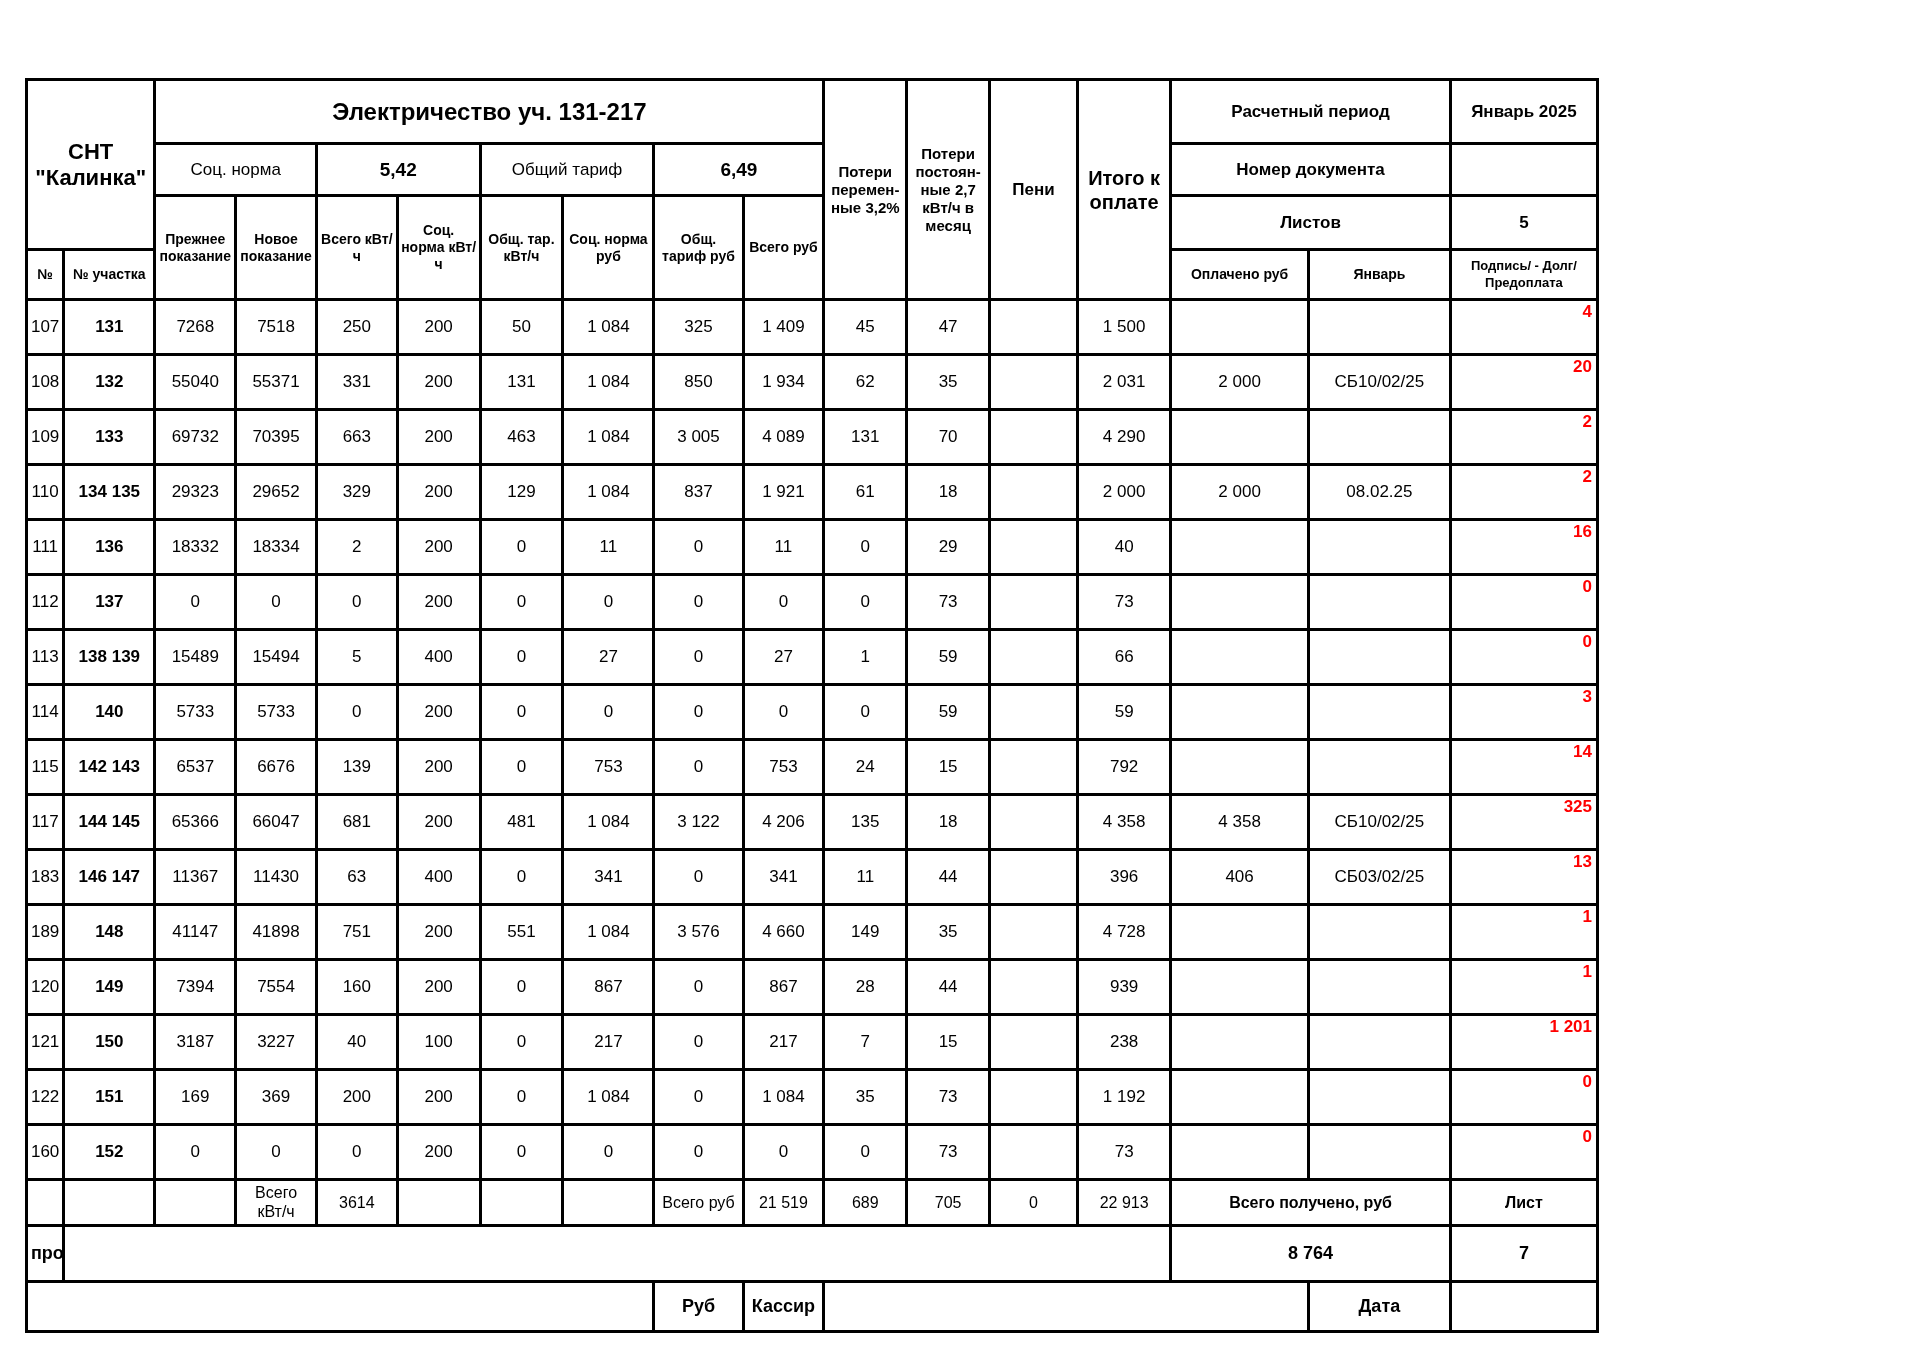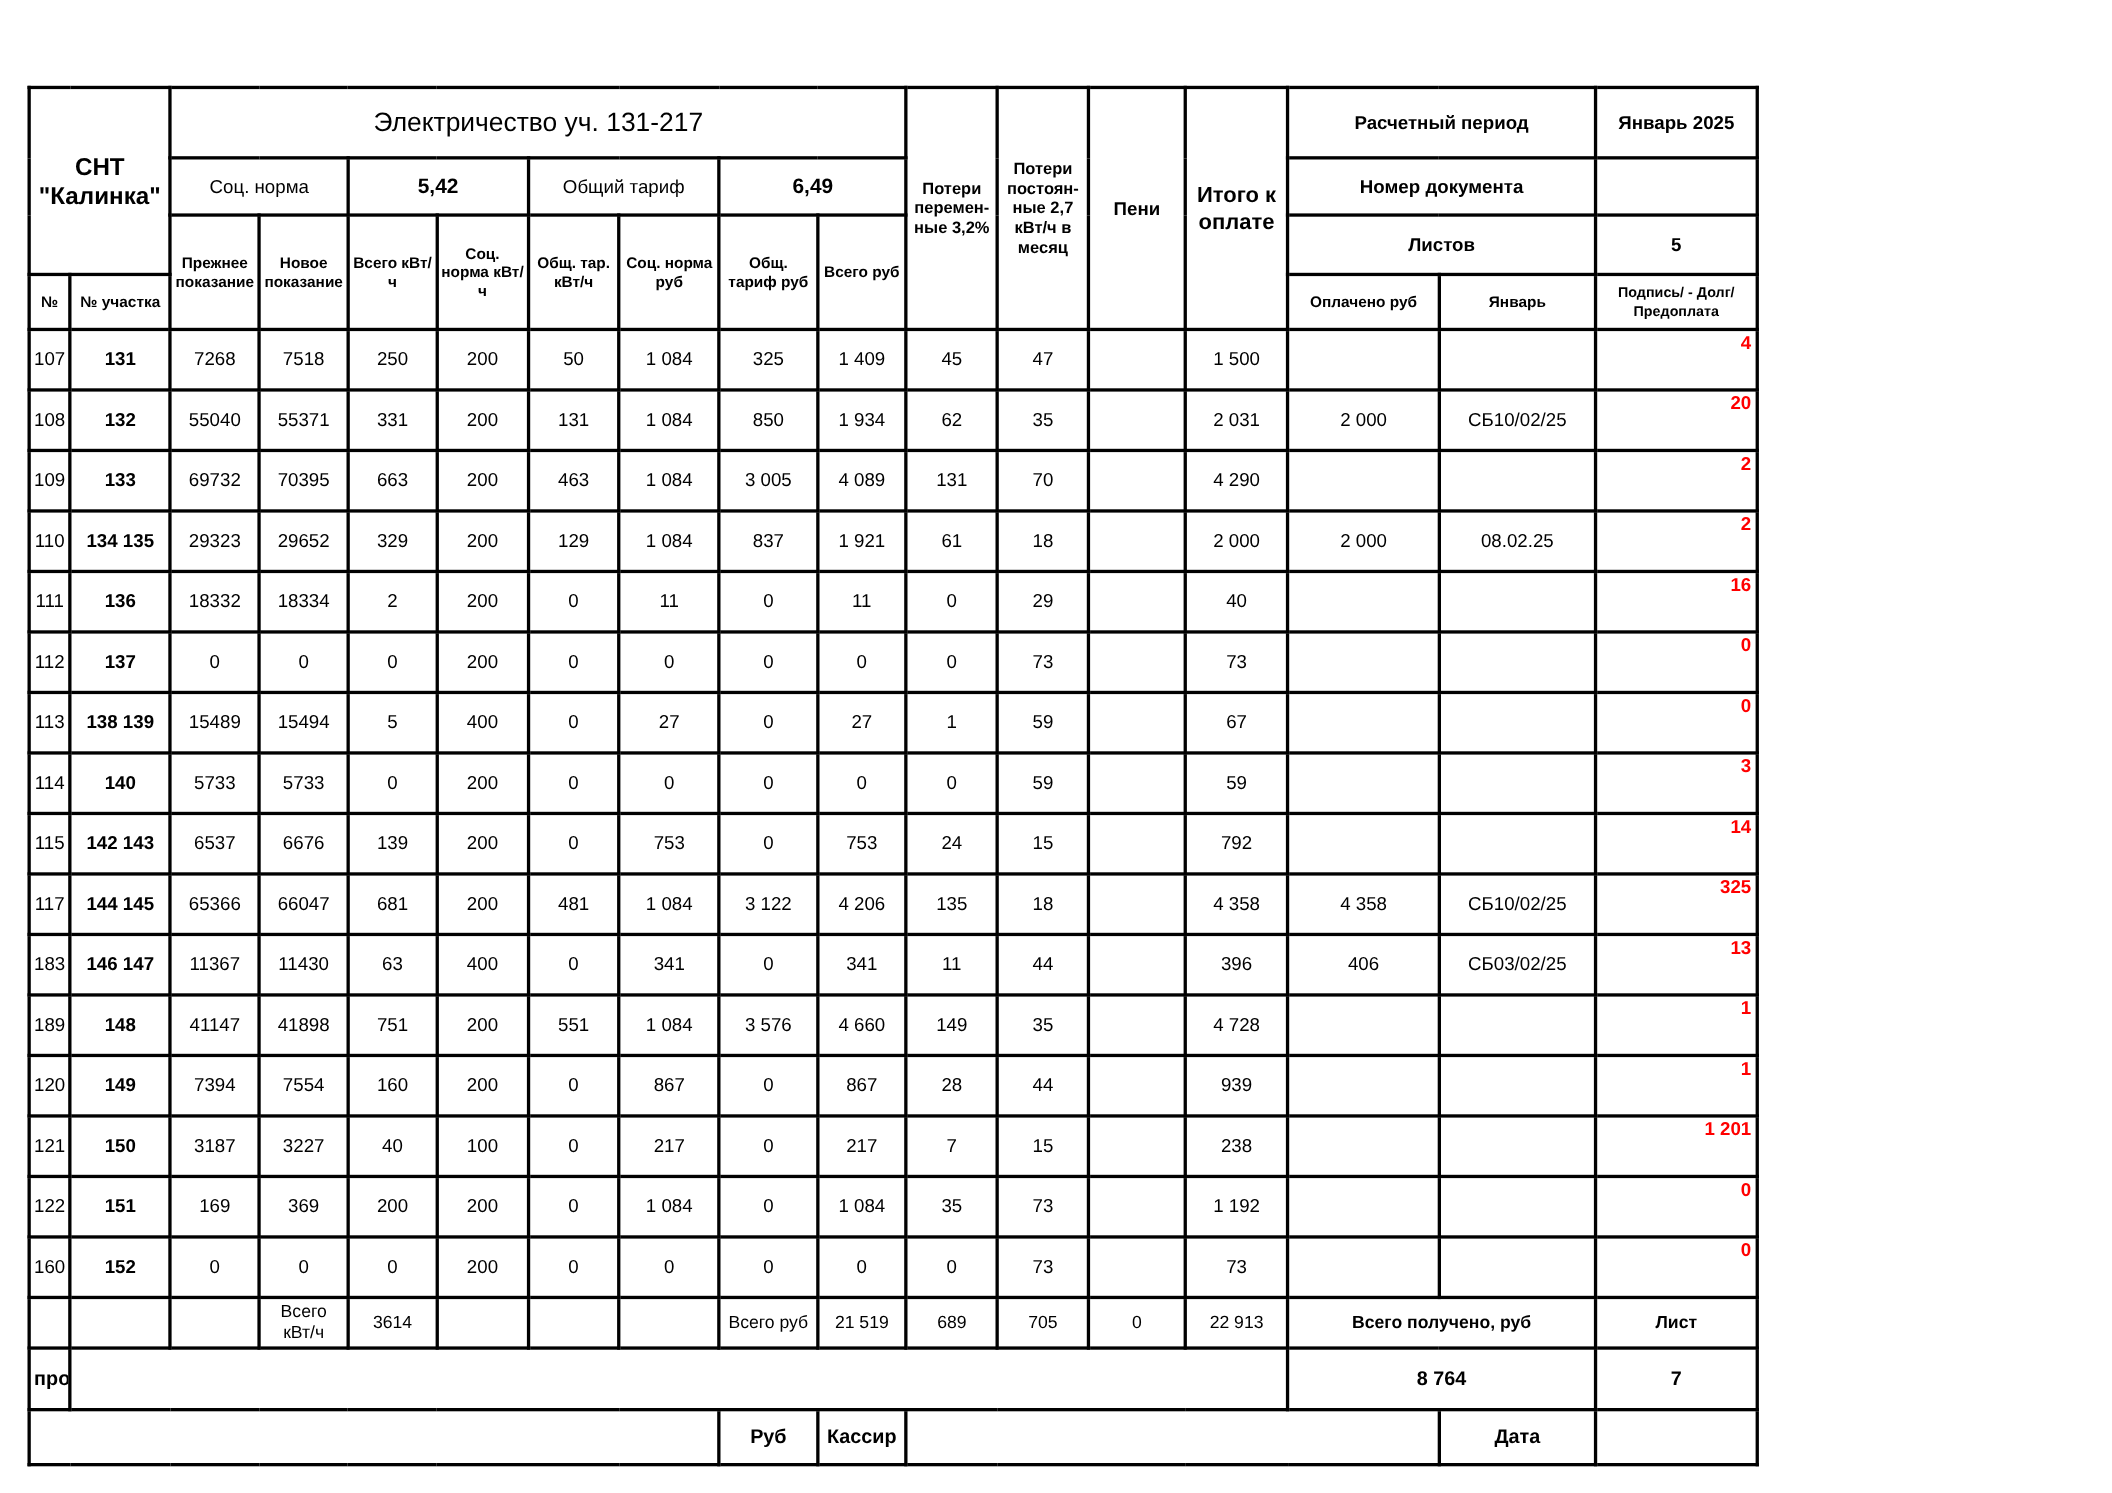--- a/index.html
+++ b/index.html
@@ -5,21 +5,21 @@
   html,body{margin:0;padding:0;background:#fff;}
   .page{position:relative;width:1920px;height:1357px;background:#fff;
         font-family:"Liberation Sans", sans-serif;color:#000;}
   table.sheet{position:absolute;left:25px;top:78px;width:1574px;
         border-collapse:collapse;table-layout:fixed;}
   .sheet th,.sheet td{border:3px solid #000;text-align:center;vertical-align:middle;
         padding:1px 2px;overflow:hidden;font-family:"Liberation Sans",sans-serif;}
   
   tr.hr1{height:64px;} tr.hr2{height:52px;} tr.hr3{height:54px;} tr.hr4{height:50px;}
   .org{font-size:22px;font-weight:bold;white-space:pre-line;line-height:1.15;margin-left:48px;}
-  .ttl{font-size:24px;font-weight:normal;}
+  .ttl{font-size:24px;font-weight:bold;}
   .h-mid{font-size:17px;font-weight:normal;}
   .h-val{font-size:19px;font-weight:bold;}
   .h-small{font-size:14px;font-weight:bold;line-height:1.2;}
   .h-loss{font-size:15px;font-weight:bold;line-height:1.2;}
   .h-peni{font-size:17px;font-weight:bold;}
   .h-due{font-size:20px;font-weight:bold;line-height:1.2;}
   .h-right{font-size:17px;font-weight:bold;}
   .h-sign{font-size:13px;font-weight:bold;line-height:1.25;}
   
   tbody.data td{height:50px;font-size:17px;}
@@ -225,21 +225,21 @@
           <td>15494</td>
           <td>5</td>
           <td>400</td>
           <td>0</td>
           <td>27</td>
           <td>0</td>
           <td>27</td>
           <td>1</td>
           <td>59</td>
           <td></td>
-          <td>67</td>
+          <td>66</td>
           <td></td>
           <td></td>
           <td class="c-red">0</td>
         </tr>
         <tr>
           <td class="c-num">114</td>
           <td class="c-plot">140</td>
           <td>5733</td>
           <td>5733</td>
           <td>0</td>

